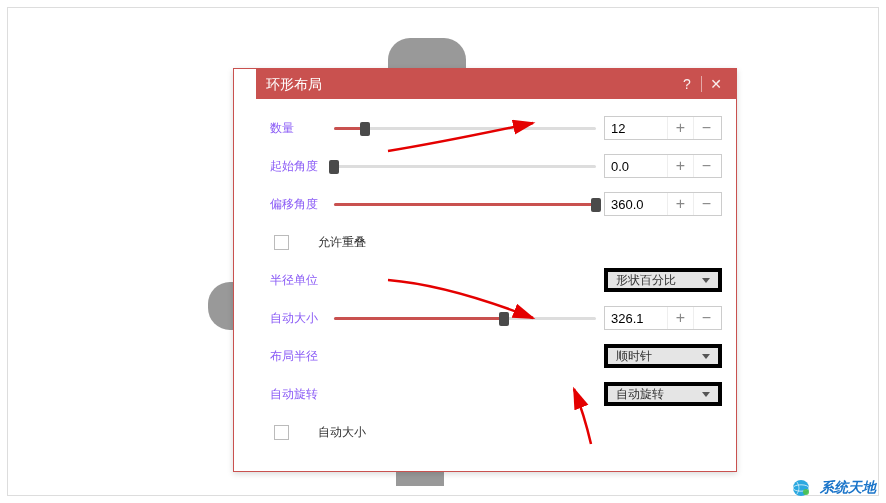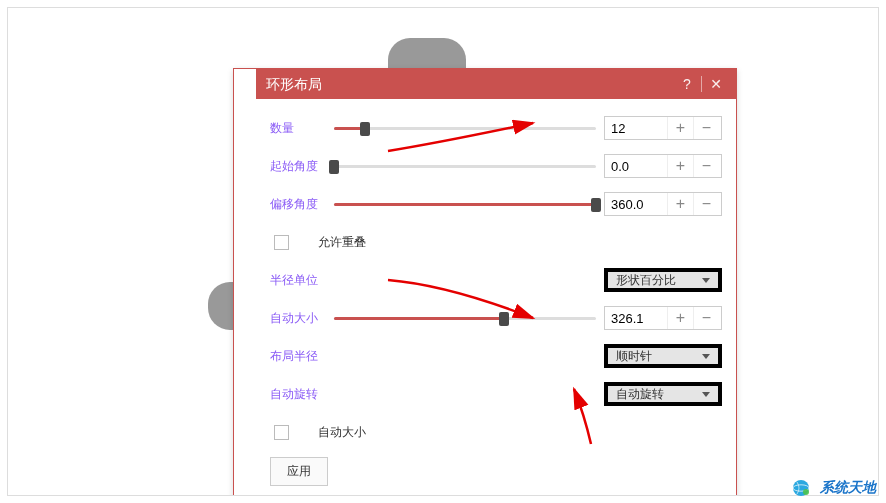--- a/index.html
+++ b/index.html
@@ -330,23 +330,20 @@
       </div>
 
       <div class="row">
         <div class="label"></div>
         <div class="chk-wrap" style="margin-left:-56px">
           <div class="chk"></div>
           <span class="chk-label">自动大小</span>
         </div>
       </div>
 
-      <div class="row" style="margin-bottom:0">
-        <div class="btn">应用</div>
-      </div>
 
     </div>
   </div>
 
   <svg class="arrow-svg" style="left:370px;top:105px" width="170" height="50">
     <defs>
         <marker id="ah1" markerWidth="10" markerHeight="10" refX="8" refY="3" orient="auto">
           <path d="M0,0 L9,3 L0,6 Z" fill="#e40000"></path>
         </marker>
       </defs>

